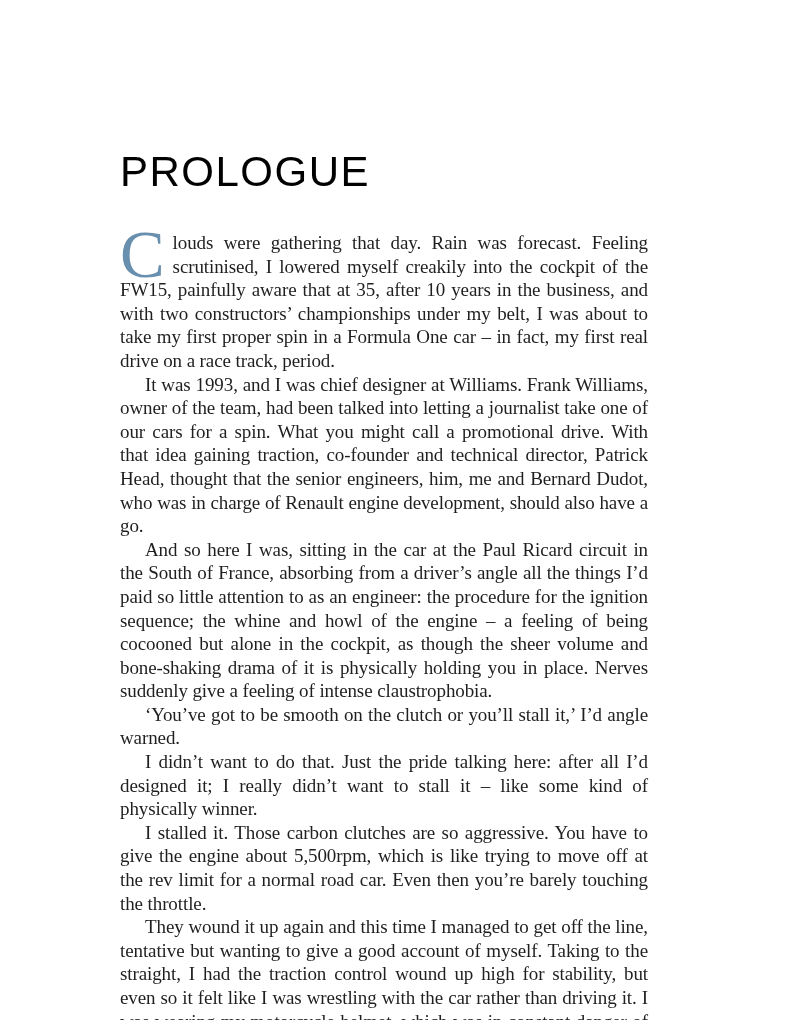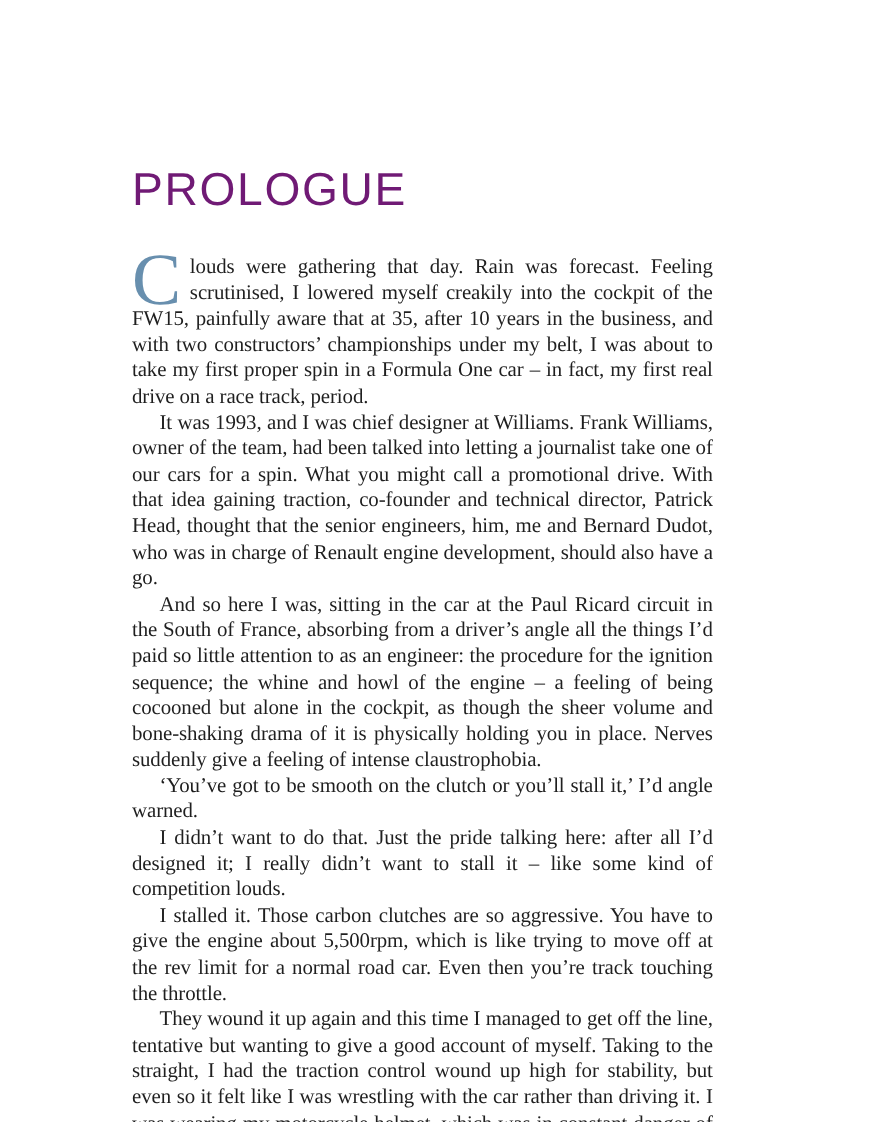--- a/index.html
+++ b/index.html
@@ -17,21 +17,21 @@
     overflow: hidden;
     font-family: "Liberation Serif", serif;
   }
   .chapter-title {
     margin: 0 0 37px 0;
     font-family: "Liberation Sans", sans-serif;
     font-weight: 300;
     font-size: 42px;
     line-height: 44px;
     letter-spacing: 1.5px;
-    color: #701a75;
+    color: #000000;
   }
   .body-text {
     color: #1f1f1f;
     font-size: 19px;
     line-height: 23.6px;
     text-align: justify;
     letter-spacing: -0.1px;
   }
   .para {
     margin: 0;
@@ -55,17 +55,17 @@
 <div class="page">
   <h1 class="chapter-title">PROLOGUE</h1>
 
   <div class="body-text">
     <p class="para">
       <span class="dropcap">C</span><span>louds were gathering that day. Rain was forecast. Feeling scrutinised, I lowered myself creakily into the cockpit of the FW15, painfully aware that at 35, after 10 years in the business, and with two constructors’ championships under my belt, I was about to take my first proper spin in a Formula One car – in fact, my first real drive on a race track, period.</span>
     </p>
     <p class="para indent">It was 1993, and I was chief designer at Williams. Frank Williams, owner of the team, had been talked into letting a journalist take one of our cars for a spin. What you might call a promotional drive. With that idea gaining traction, co-founder and technical director, Patrick Head, thought that the senior engineers, him, me and Bernard Dudot, who was in charge of Renault engine development, should also have a go.</p>
     <p class="para indent">And so here I was, sitting in the car at the Paul Ricard circuit in the South of France, absorbing from a driver’s angle all the things I’d paid so little attention to as an engineer: the procedure for the ignition sequence; the whine and howl of the engine – a feeling of being cocooned but alone in the cockpit, as though the sheer volume and bone-shaking drama of it is physically holding you in place. Nerves suddenly give a feeling of intense claustrophobia.</p>
     <p class="para indent">‘You’ve got to be smooth on the clutch or you’ll stall it,’ I’d angle warned.</p>
-    <p class="para indent">I didn’t want to do that. Just the pride talking here: after all I’d designed it; I really didn’t want to stall it – like some kind of competition louds.</p>
-    <p class="para indent">I stalled it. Those carbon clutches are so aggressive. You have to give the engine about 5,500rpm, which is like trying to move off at the rev limit for a normal road car. Even then you’re track touching the throttle.</p>
+    <p class="para indent">I didn’t want to do that. Just the pride talking here: after all I’d designed it; I really didn’t want to stall it – like some kind of physically winner.</p>
+    <p class="para indent">I stalled it. Those carbon clutches are so aggressive. You have to give the engine about 5,500rpm, which is like trying to move off at the rev limit for a normal road car. Even then you’re barely touching the throttle.</p>
     <p class="para indent">They wound it up again and this time I managed to get off the line, tentative but wanting to give a good account of myself. Taking to the straight, I had the traction control wound up high for stability, but even so it felt like I was wrestling with the car rather than driving it. I was wearing my motorcycle helmet, which was in constant danger of being sucked off</p>
   </div>
 </div>
 
 </body></html>

